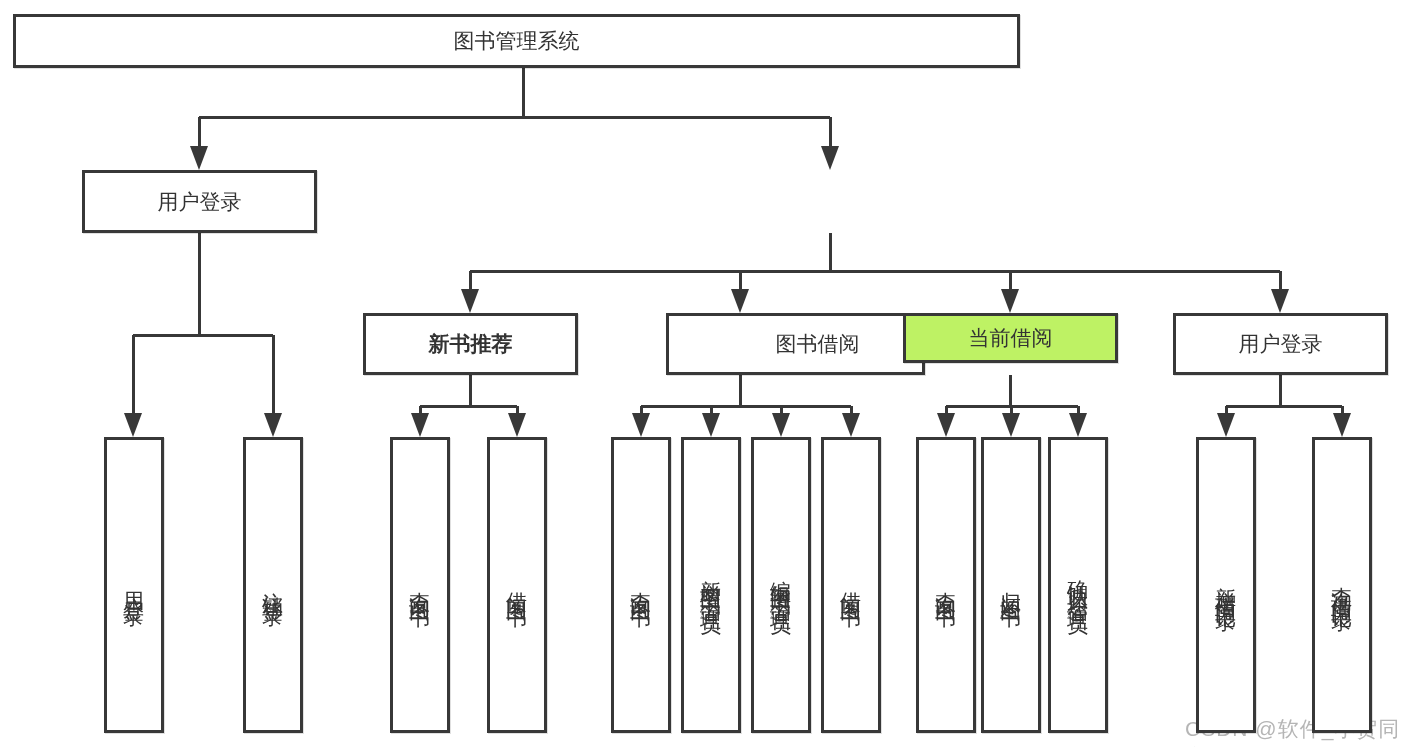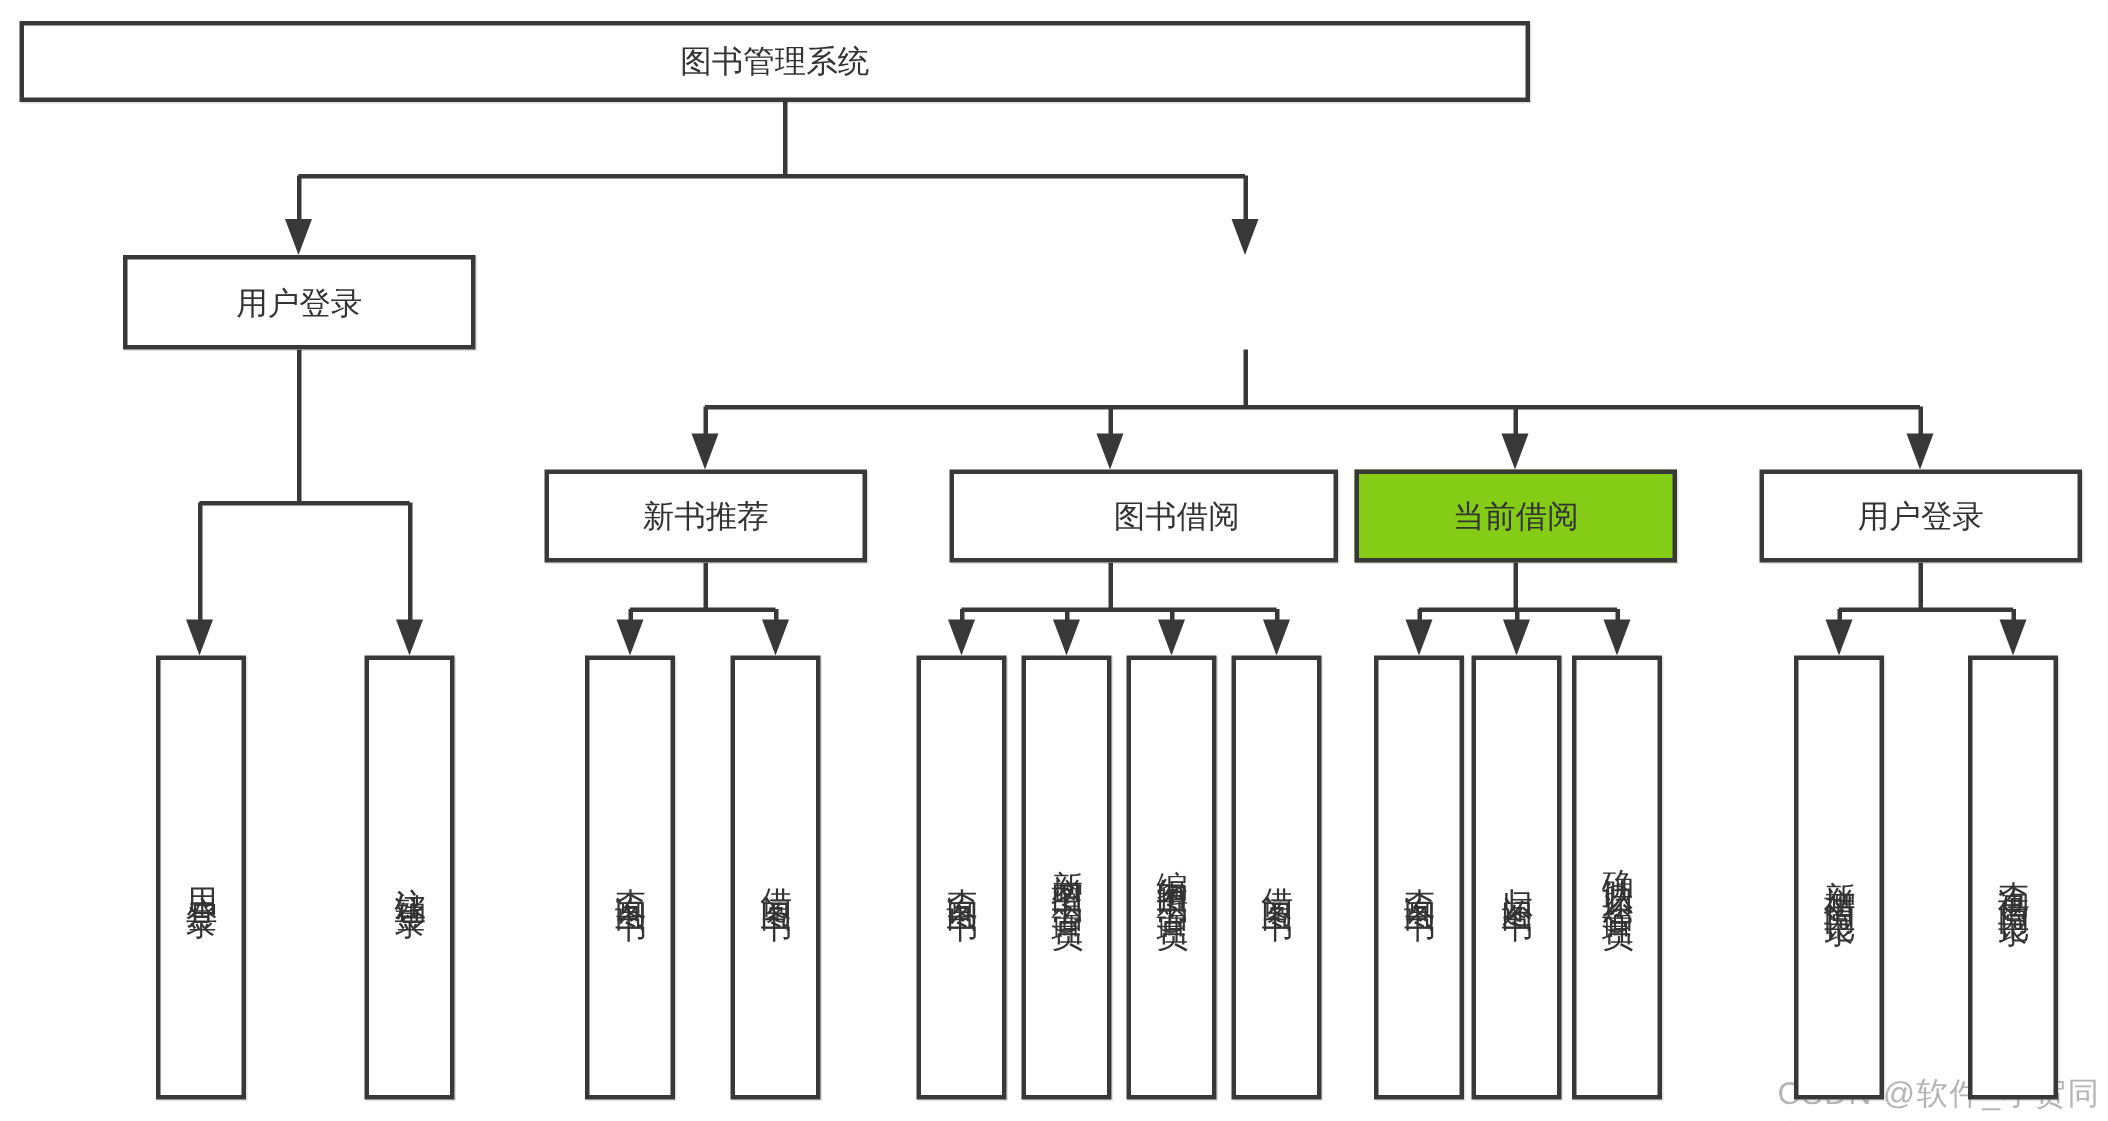--- a/index.html
+++ b/index.html
@@ -82,27 +82,27 @@
     <div class="vline" style="background: rgb(56, 56, 56); left: 1224.5px; top: 406px; width: 3px; height: 9px;"></div>
     <div class="arrowhead" style="border-top-color: rgb(56, 56, 56); left: 1217px; top: 413px;"></div>
     <div class="vline" style="background: rgb(56, 56, 56); left: 1340.5px; top: 406px; width: 3px; height: 9px;"></div>
     <div class="arrowhead" style="border-top-color: rgb(56, 56, 56); left: 1333px; top: 413px;"></div>
     <div class="node" style="left: 13px; top: 14px; width: 1007px; height: 54px; border-color: rgb(56, 56, 56); color: rgb(51, 51, 51); background: rgb(255, 255, 255);">
       <span>图书管理系统</span>
     </div>
     <div class="node" style="left: 82px; top: 170px; width: 235px; height: 63px; border-color: rgb(56, 56, 56); color: rgb(51, 51, 51); background: rgb(255, 255, 255);">
       <span>用户登录</span>
     </div>
-    <div class="node" style="left: 363px; top: 313px; width: 215px; height: 62px; border-color: rgb(56, 56, 56); color: rgb(51, 51, 51); background: rgb(255, 255, 255);">
+    <div class="node" style="left: 363px; top: 313px; width: 215px; height: 62px; border-color: rgb(56, 56, 56); color: rgb(51, 51, 51); background: rgb(255, 255, 255); font-weight: bold;">
       <span>新书推荐</span>
     </div>
-    <div class="node" style="left: 633px; top: 313px; width: 259px; height: 62px; border-color: rgb(56, 56, 56); color: rgb(51, 51, 51); background: rgb(255, 255, 255); padding-left: 44px;">
+    <div class="node" style="left: 666px; top: 313px; width: 259px; height: 62px; border-color: rgb(56, 56, 56); color: rgb(51, 51, 51); background: rgb(255, 255, 255); padding-left: 44px;">
       <span>图书借阅</span>
     </div>
-    <div class="node" style="left: 903px; top: 313px; width: 215px; height: 62px; border-color: rgb(56, 56, 56); color: rgb(51, 51, 51); background: #84cc16;">
+    <div class="node" style="left: 903px; top: 313px; width: 215px; height: 50px; border-color: rgb(56, 56, 56); color: rgb(51, 51, 51); background: #bef264;">
       <span>当前借阅</span>
     </div>
     <div class="node" style="left: 1173px; top: 313px; width: 215px; height: 62px; border-color: rgb(56, 56, 56); color: rgb(51, 51, 51); background: rgb(255, 255, 255);">
       <span>用户登录</span>
     </div>
     <div class="node vertical" style="left: 104px; top: 437px; width: 60px; height: 296px; border-color: rgb(56, 56, 56); color: rgb(51, 51, 51); background: rgb(255, 255, 255);">
       <span>用户登录</span>
     </div>
     <div class="node vertical" style="left: 243px; top: 437px; width: 60px; height: 296px; border-color: rgb(56, 56, 56); color: rgb(51, 51, 51); background: rgb(255, 255, 255);">
       <span>注销登录</span>

